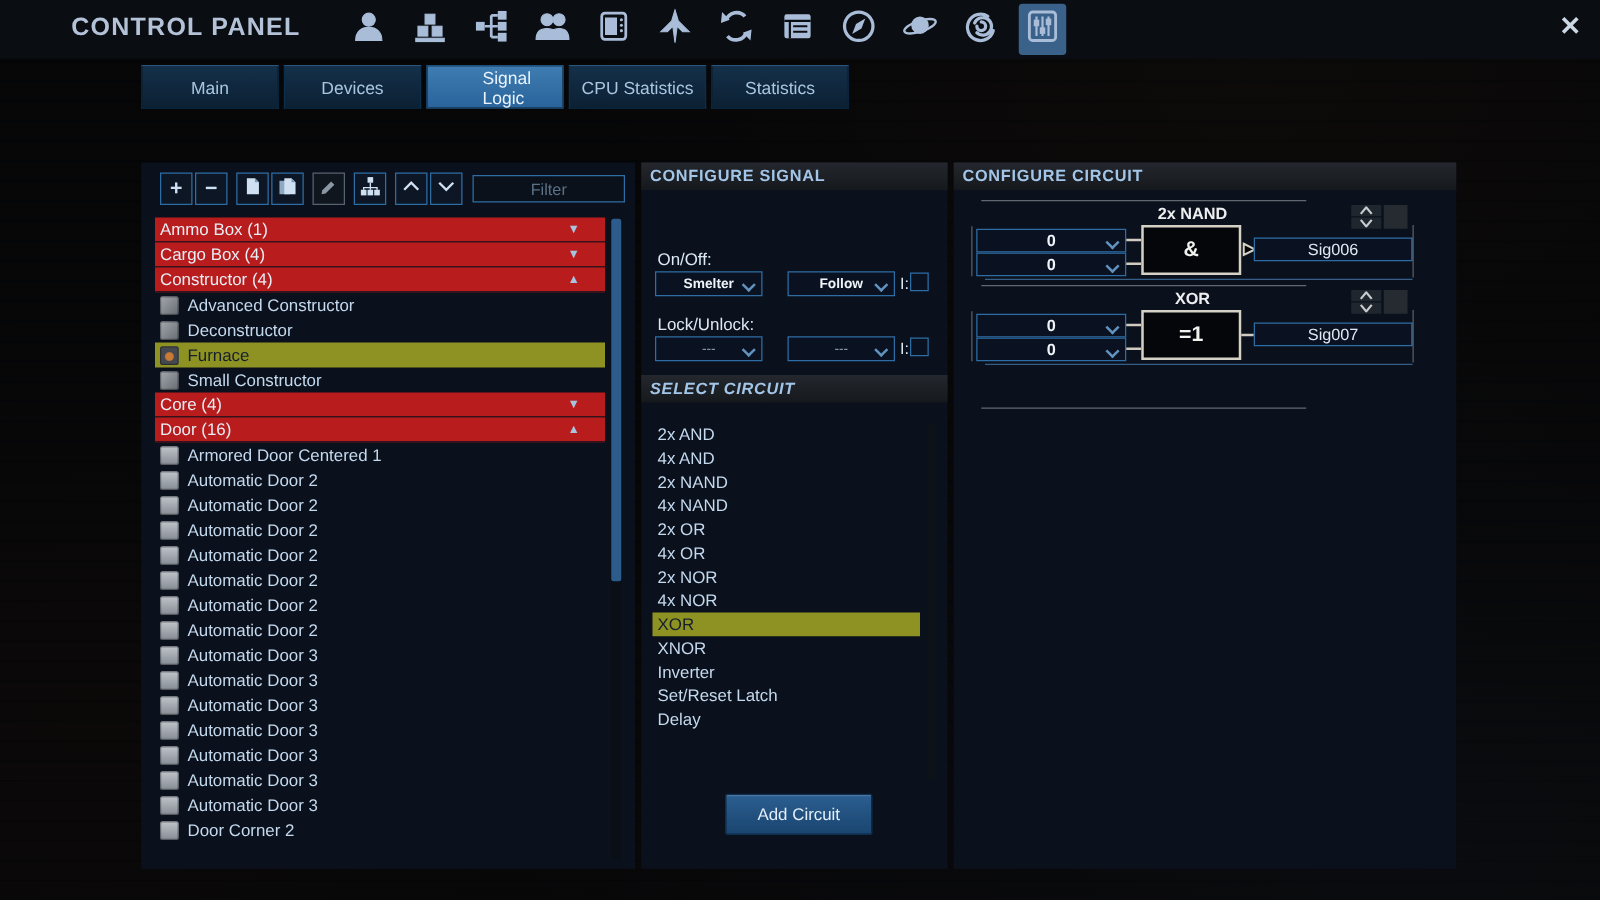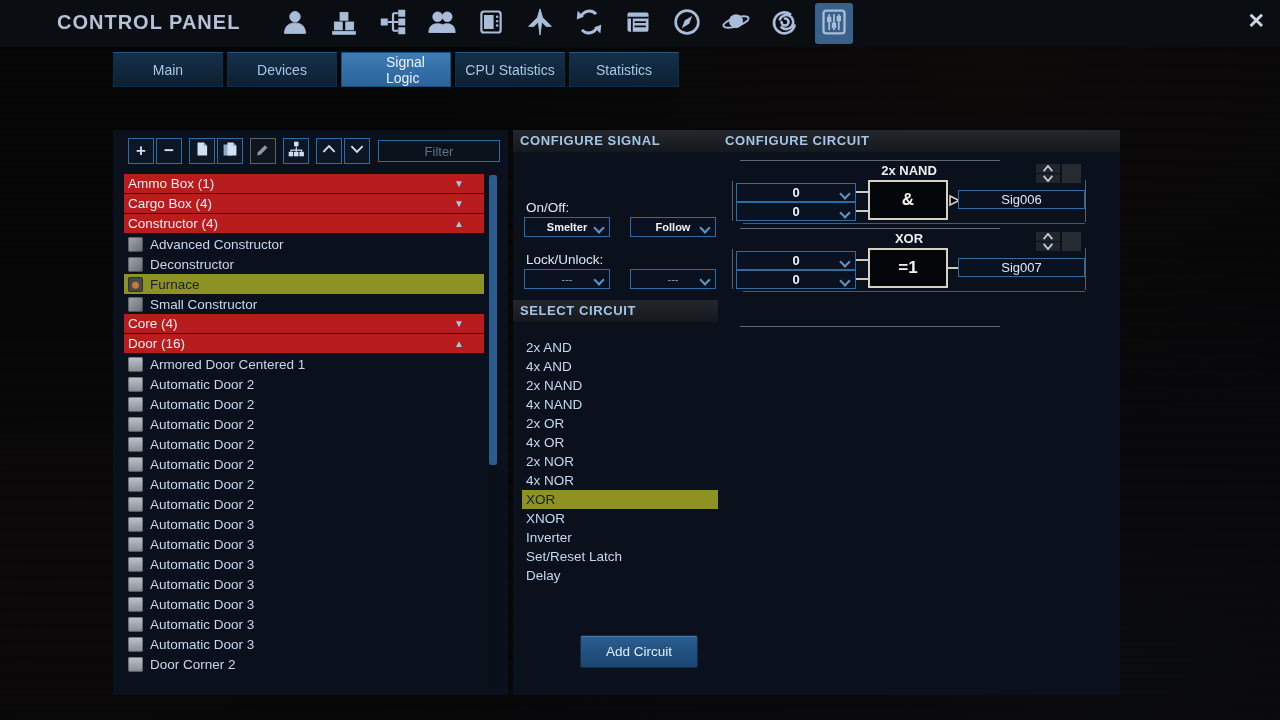--- a/index.html
+++ b/index.html
@@ -23,21 +23,21 @@
   
   .tabs{position:absolute;left:113px;top:52px;display:flex;gap:4px;}
   .tab{width:110px;height:35px;box-sizing:border-box;display:flex;align-items:center;justify-content:center;
        font-size:14px;color:#a9c6e2;background:linear-gradient(#143049,#0c2033);
        border:1px solid #0a2e4e;border-top-color:#2a567c;}
   .tab.selected{background:linear-gradient(#3f7cb1,#29649c);color:#e9f3fc;border-color:#1c4f7c;padding-left:44px;}
   
   .panel{position:absolute;top:130px;background:#0b111c;}
   #device-panel{left:113px;width:395px;height:565px;}
   #signal-panel{left:513px;width:245px;height:565px;}
-  #circuit-panel{left:718px;width:402px;height:565px;}
+  #circuit-panel{left:763px;width:402px;height:565px;}
   .panel-header{position:absolute;left:0;width:100%;height:22px;box-sizing:border-box;
     background:linear-gradient(#24282e,#15181c);color:#a3c6e8;font-weight:700;font-size:13px;
     letter-spacing:.6px;line-height:22px;padding-left:7px;}
   
   .dev-toolbar{position:absolute;left:15px;top:8px;height:26px;display:flex;align-items:center;}
   .tbtn{width:26px;height:26px;box-sizing:border-box;border:1px solid #2e6da4;background:#0c1624;
         color:#cfe0f2;display:flex;align-items:center;justify-content:center;font-size:17px;font-weight:700;cursor:pointer;}
   .tbtn svg{width:18px;height:18px;}
   .tbtn.disabled{border-color:#566370;color:#8a94a0;background:#10161e;}
   .gap2{margin-left:2px;} .gap7{margin-left:7px;}
@@ -448,21 +448,21 @@
       <span>---</span>
         <span class="chev"></span>
     </div>
     <div class="dd muted" style="left:117px;top:139px;width:86px;">
       <span>---</span>
         <span class="chev"></span>
     </div>
     <div class="ilabel" style="left:207px;top:141px;">I:</div>
     <span class="checkbox" style="left:215px;top:140px;"></span>
 
-    <div class="panel-header" style="top:170px;">SELECT CIRCUIT</div>
+    <div class="panel-header" style="top:170px;font-style:italic;">SELECT CIRCUIT</div>
     <div class="circ-list">
       <div class="circ-option">
           <span>2x AND</span>
         </div>
         <div class="circ-option">
           <span>4x AND</span>
         </div>
         <div class="circ-option">
           <span>2x NAND</span>
         </div>

